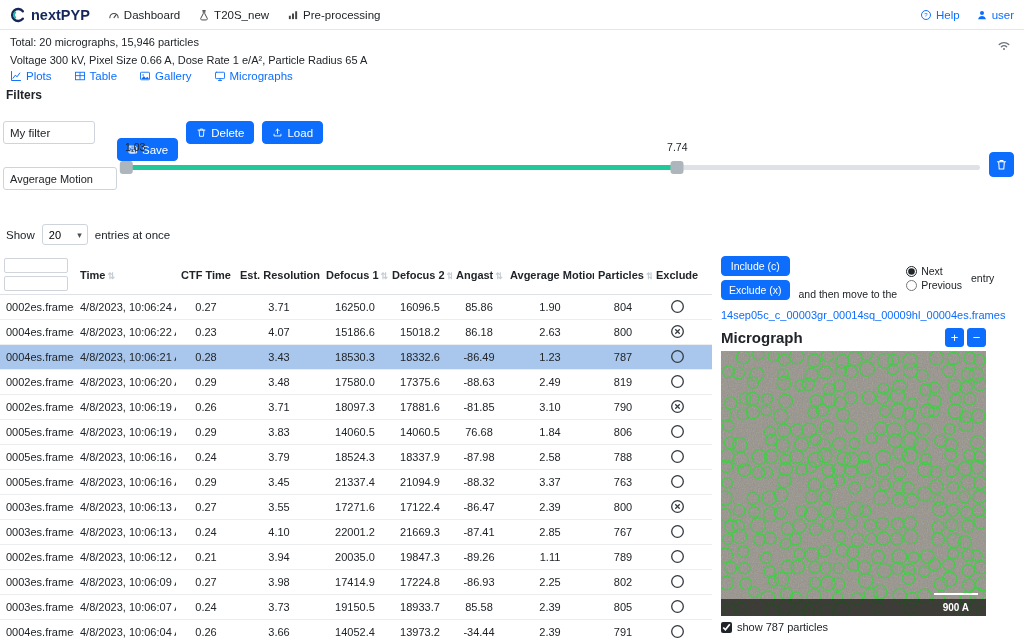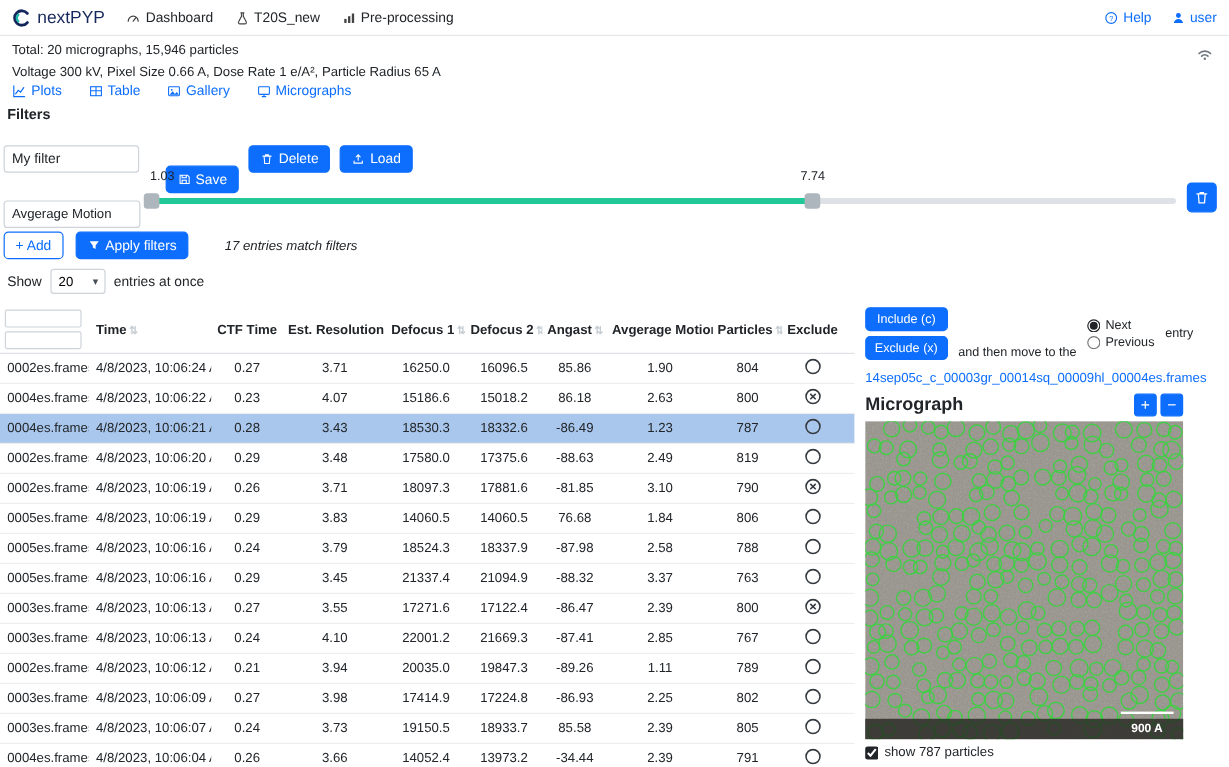--- a/index.html
+++ b/index.html
@@ -3,40 +3,40 @@
 <meta charset="utf-8">
 <style>
   * { margin:0; padding:0; box-sizing:border-box; }
   html,body { width:1024px; height:639px; overflow:hidden; background:#fff;
     font-family:"Liberation Sans", sans-serif; color:#212529; font-size:12px; }
   .app { position:relative; width:1024px; height:639px; }
 
   
   .navbar { position:absolute; top:0; left:0; right:0; height:30px; display:flex;
     align-items:center; gap:18px; padding:0 10px; border-bottom:1px solid #e4e7ea; background:#fff; }
-  .brand { display:flex; align-items:center; gap:5px; font-weight:normal; font-size:14.5px; color:#15265c; }
+  .brand { display:flex; align-items:center; gap:5px; font-weight:bold; font-size:14.5px; color:#15265c; }
   .nav-item { display:flex; align-items:center; gap:4px; font-size:11.5px; color:#212529; cursor:pointer; }
   .nav-item svg { color:#444; }
   .nav-right { margin-left:auto; display:flex; gap:16px; }
   .nav-blue { color:#0d6efd; display:flex; align-items:center; gap:4px; font-size:11.5px; cursor:pointer; }
   .nav-blue svg { color:#0d6efd; }
 
   
   .summary { position:absolute; top:36px; left:10px; font-size:11px; }
   .summary .line2 { margin-top:6px; }
   .stream-icon { position:absolute; top:36px; right:12px; color:#6c757d; cursor:pointer; }
 
   
   .tabs { position:absolute; top:70px; left:10px; display:flex; gap:22px; }
   .tab { display:flex; align-items:center; gap:4px; color:#0d6efd; font-size:11.5px; cursor:pointer; }
 
   
   .filters-head { position:absolute; top:88px; left:6px; font-weight:bold; font-size:12px; }
   .filter-row { position:absolute; top:104px; left:3px; display:flex; align-items:center; }
-  .filter-name-input { width:113px; height:23px; border:1px solid #ced4da; border-radius:3px;
+  .filter-name-input { width:92px; height:23px; border:1px solid #ced4da; border-radius:3px;
     padding:0 6px; font-size:11.5px; font-family:inherit; color:#212529; }
   .btn { display:inline-flex; align-items:center; gap:4px; border:1px solid #0d6efd; background:#0d6efd;
     color:#fff; border-radius:4px; font-size:11.5px; padding:3px 9px; height:23px; cursor:pointer;
     font-family:inherit; }
   .btn.outline { background:#fff; color:#0d6efd; }
   .filter-row .btn { margin-left:8px; }
   .filter-row .btn:first-of-type { margin-left:22px;margin-top:34px; }
 
   
   .slider-row { position:absolute; top:140px; left:0; right:0; height:46px; }
@@ -272,34 +272,20 @@
     </div>
     <button class="icon-btn">
       <span>
           <svg class="ic" width="13" height="13" viewBox="0 0 16 16" fill="none" stroke="#fff" stroke-width="1.3" stroke-linecap="round">
             <path d="M3 4.5h10M6.3 4.5V3h3.4v1.5M4.5 4.5l.7 9h5.6l.7-9"></path>
           </svg>
         </span>
     </button>
   </div>
 
-  <div class="action-row">
-    <button class="btn outline">
-        <span>+ Add</span>
-      </button>
-    <button class="btn apply">
-      <span>
-          <svg class="ic" width="11" height="11" viewBox="0 0 16 16" fill="#fff">
-            <path d="M2.5 3h11L9.7 8v4.3l-3.4-1.7V8z"></path>
-          </svg>
-        </span>
-      <span>Apply filters</span>
-    </button>
-    <span class="match-text">17 entries match filters</span>
-  </div>
 
   <div class="pager-row">
     <span>Show</span>
     <span class="select-wrap"><select class="page-size-select"><option>20</option></select></span>
     <span>entries at once</span>
   </div>
 
   <div class="tbl">
     <div class="thead">
       <div class="th th-name">

